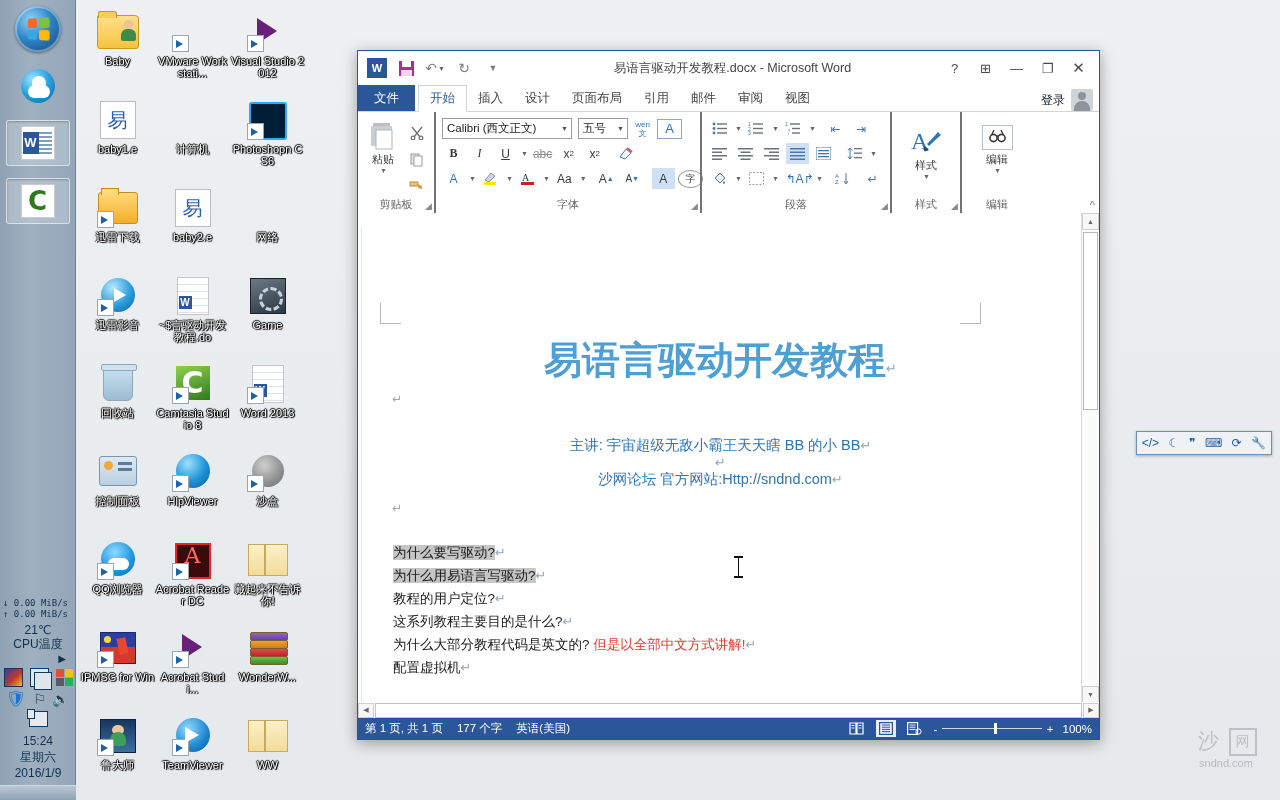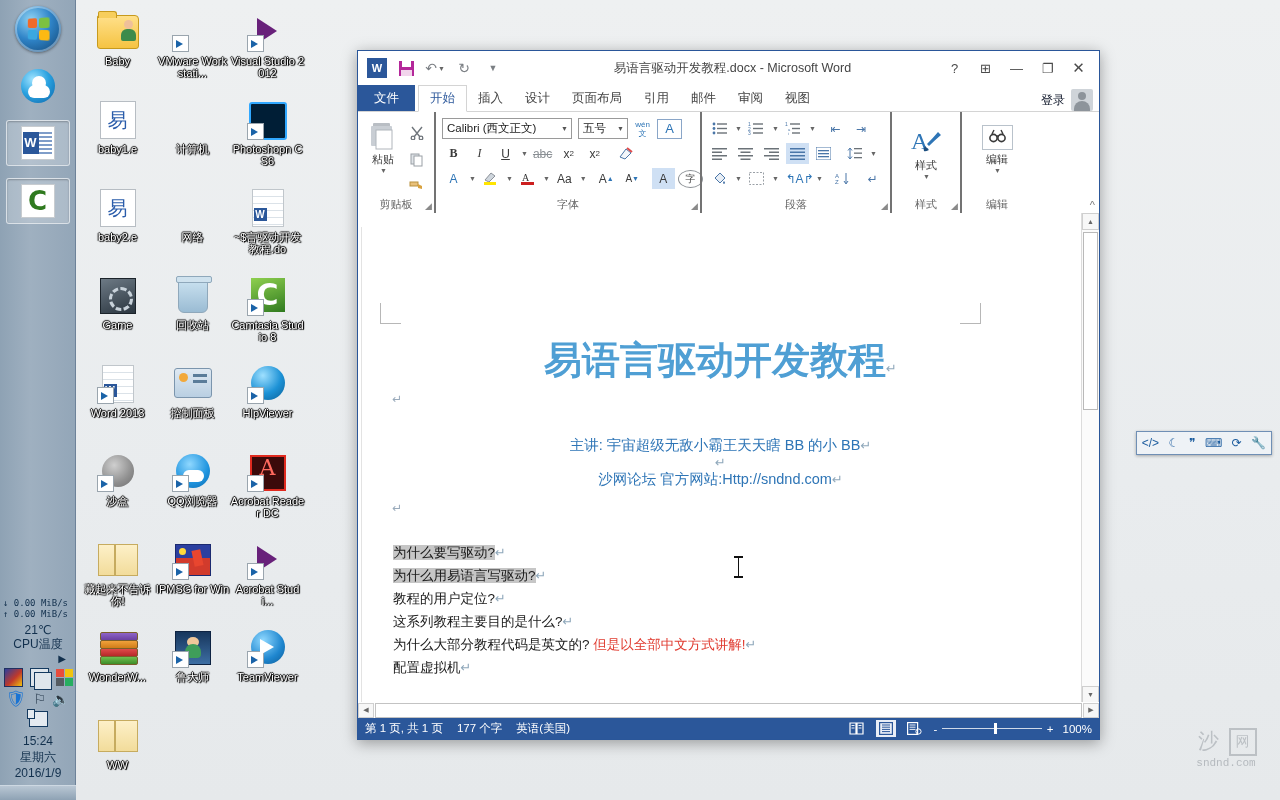--- a/index.html
+++ b/index.html
@@ -223,21 +223,21 @@
   
   #minibar{position:absolute;left:1136px;top:431px;width:134px;height:22px;background:#eef2f6;border:1px solid #6f8fb5;
     display:flex;align-items:center;justify-content:space-around;box-shadow:0 1px 3px rgba(0,0,0,.3);}
   #minibar .mb{font-size:12px;color:#1c5c9e;line-height:12px;}
 
   
   #watermark{position:absolute;left:1176px;top:728px;width:100px;text-align:center;opacity:.55;}
   #wm-icons{display:flex;justify-content:center;gap:7px;}
   .wm-g{width:26px;height:26px;color:#9aa0a6;font-size:21px;line-height:26px;font-family:"DejaVu Sans",sans-serif;}
   .wm-box{width:24px;height:24px;border:2px solid #9aa0a6;color:#9aa0a6;font-size:14px;line-height:22px;text-align:center;}
-  #wm-text{font-size:11px;color:#8d939a;margin-top:1px;font-family:Liberation Mono, monospace;}
+  #wm-text{font-size:11px;color:#8d939a;margin-top:1px;font-family:Liberation Sans, sans-serif;}
 </style>
 </head>
 <body>
 
 <div id="desktop">
   <div id="desktop-bg"></div>
 
   <div id="icon-grid">
       <div class="dicon">
         <div class="glyph">
@@ -278,29 +278,43 @@
       </div>
       <div class="dicon">
         <div class="glyph">
           <div class="a-ps"></div>
           <span class="shc"></span>
         </div>
         <div class="lbl">Photoshopn CS6</div>
       </div>
       <div class="dicon">
         <div class="glyph">
+          <div class="a-thunder"></div>
+          <span class="shc"></span>
+        </div>
+        <div class="lbl">迅雷下载</div>
+      </div>
+      <div class="dicon">
+        <div class="glyph">
           <div class="a-epl"></div>
         </div>
         <div class="lbl">baby2.e</div>
       </div>
       <div class="dicon">
         <div class="glyph">
           <div class="a-globe"></div>
         </div>
         <div class="lbl">网络</div>
+      </div>
+      <div class="dicon">
+        <div class="glyph">
+          <div class="a-xlplayer"></div>
+          <span class="shc"></span>
+        </div>
+        <div class="lbl">迅雷影音</div>
       </div>
       <div class="dicon">
         <div class="glyph">
           <div class="a-doc"></div>
         </div>
         <div class="lbl">~$言驱动开发教程.do</div>
       </div>
       <div class="dicon">
         <div class="glyph">
           <div class="a-game"></div>

